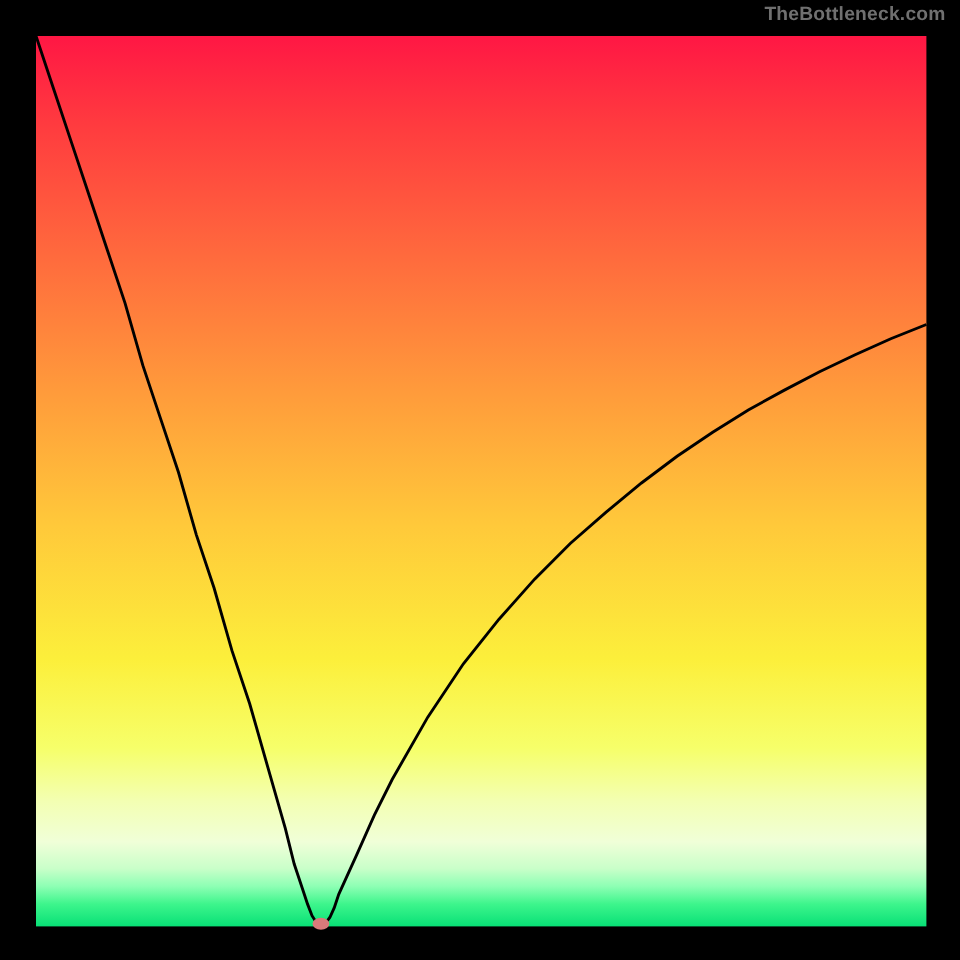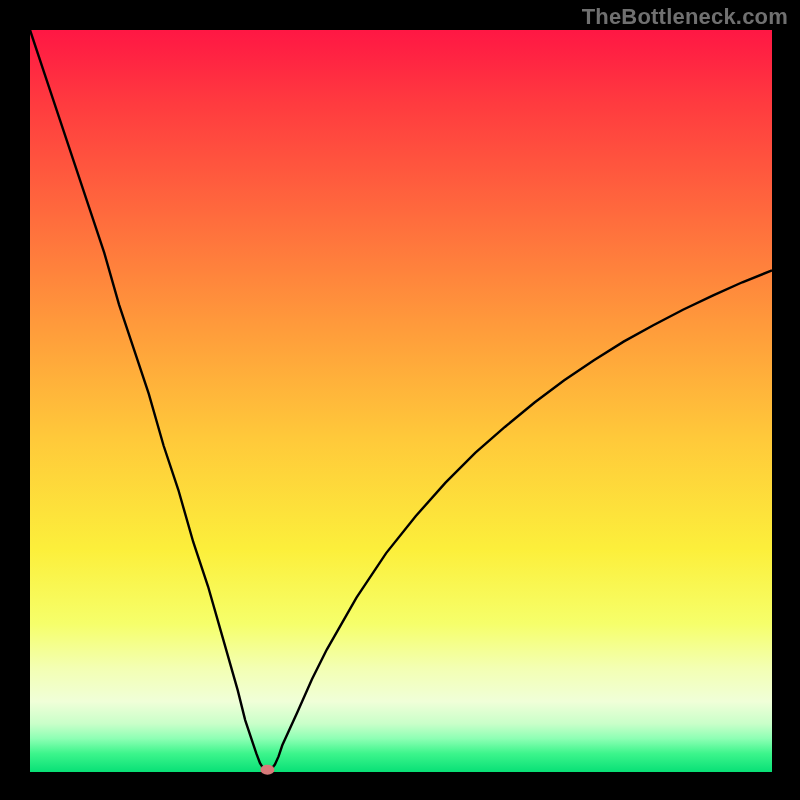--- a/index.html
+++ b/index.html
@@ -14,21 +14,21 @@
   .frame {
     position: relative;
     width: 800px;
     height: 800px;
     background: #000;
   }
   .watermark {
     position: absolute;
     top: 4px;
     right: 12px;
-    font-size: 22px;
+    font-size: 16px;
     font-weight: 600;
     color: #707070;
     letter-spacing: 0.2px;
     z-index: 10;
   }
   svg.plot {
     position: absolute;
     top: 0;
     left: 0;
     width: 800px;

